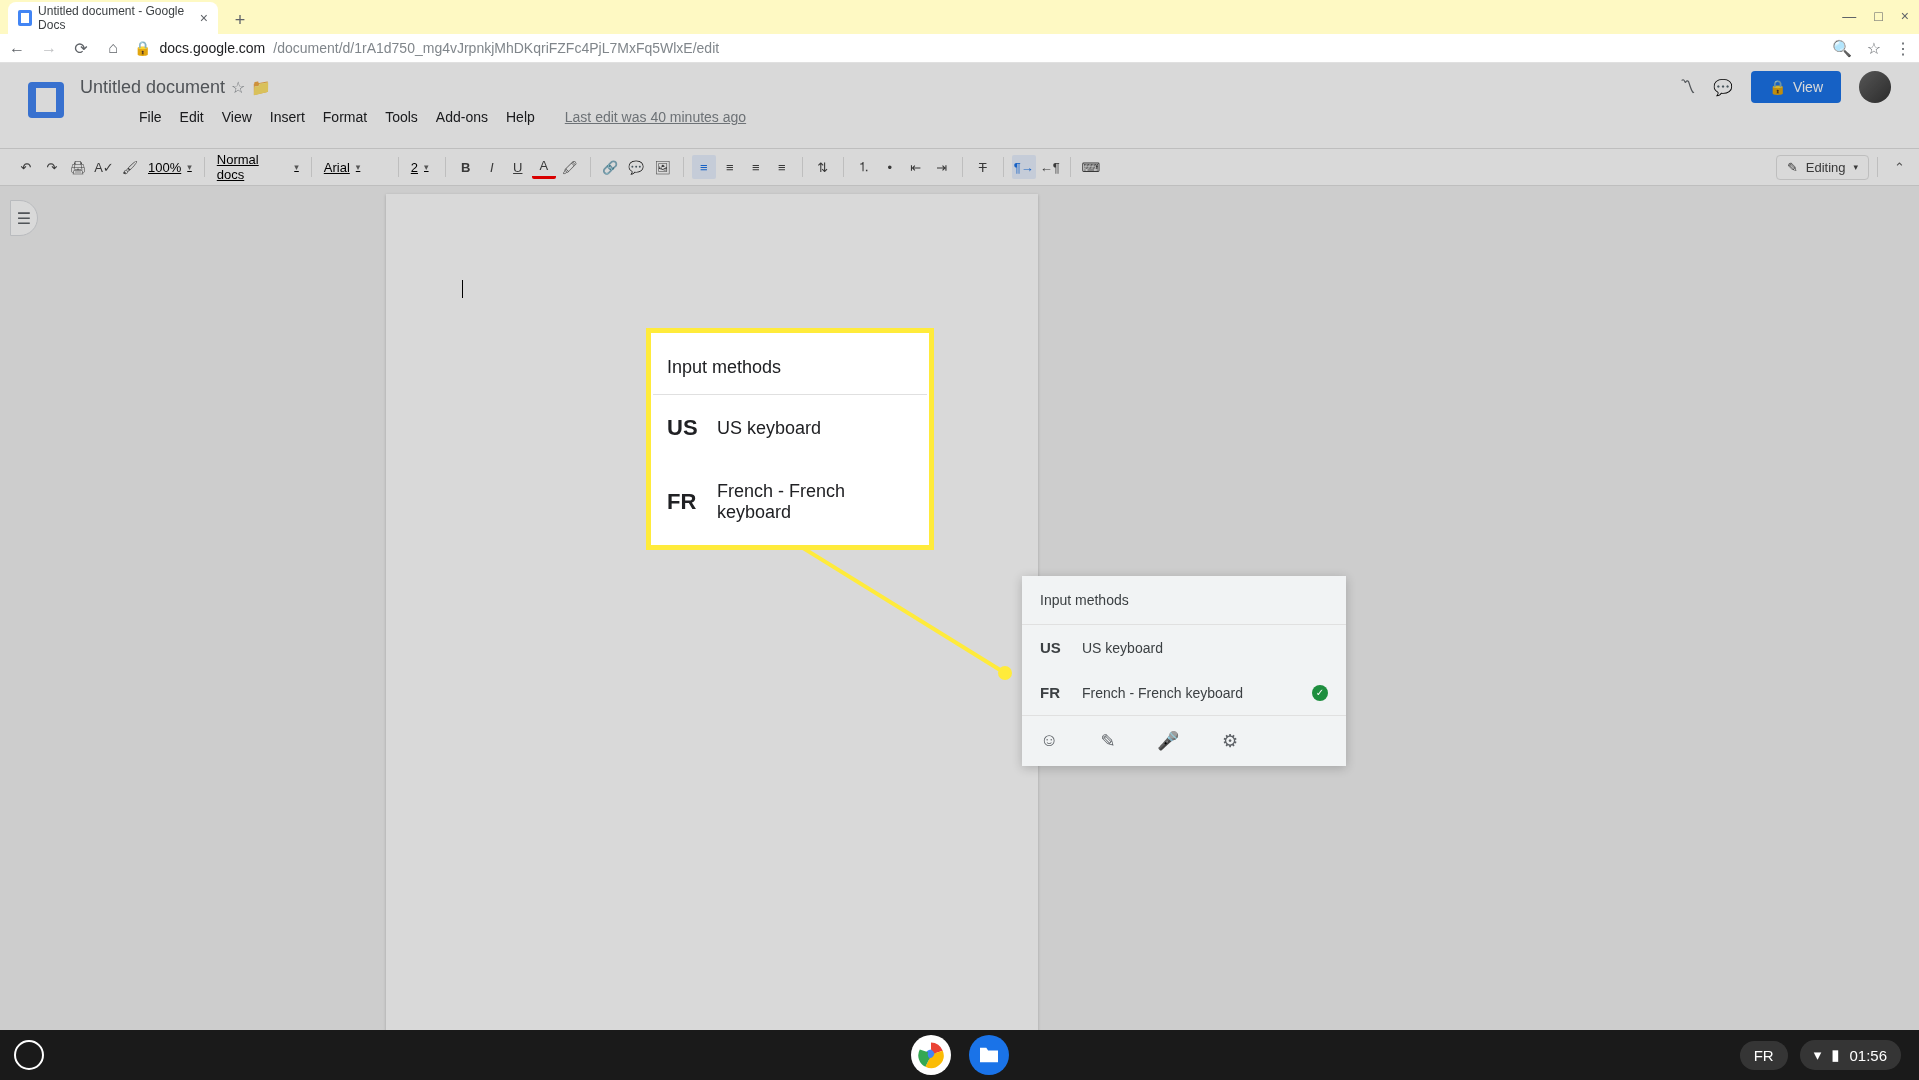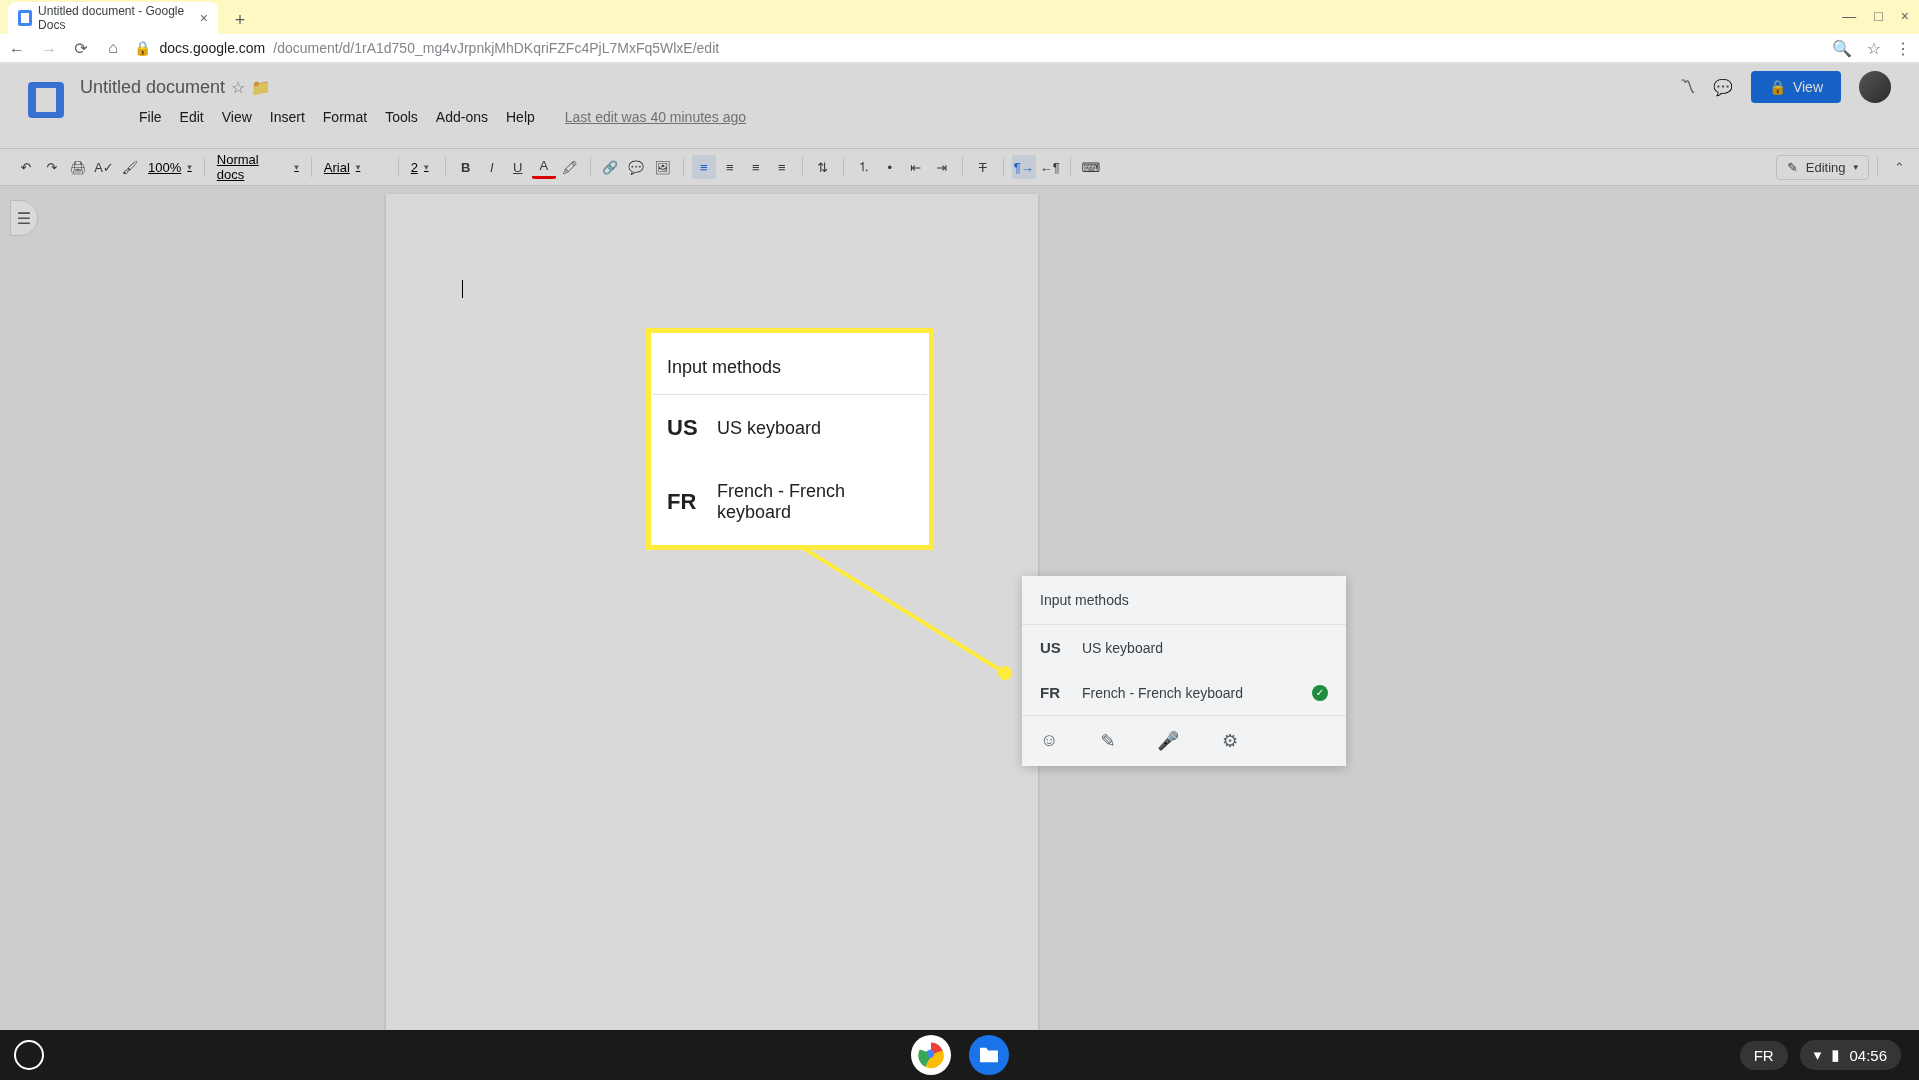--- a/index.html
+++ b/index.html
@@ -287,16 +287,16 @@
         </svg>
     </div>
   </div>
   <div class="task-right">
     <div class="tray-pill">
       <span>FR</span>
     </div>
     <div class="tray-pill">
       <span>▾</span>
       <span>▮</span>
-      <span>04:56</span>
+      <span>01:56</span>
     </div>
   </div>
 </div>
 
 </body></html>

